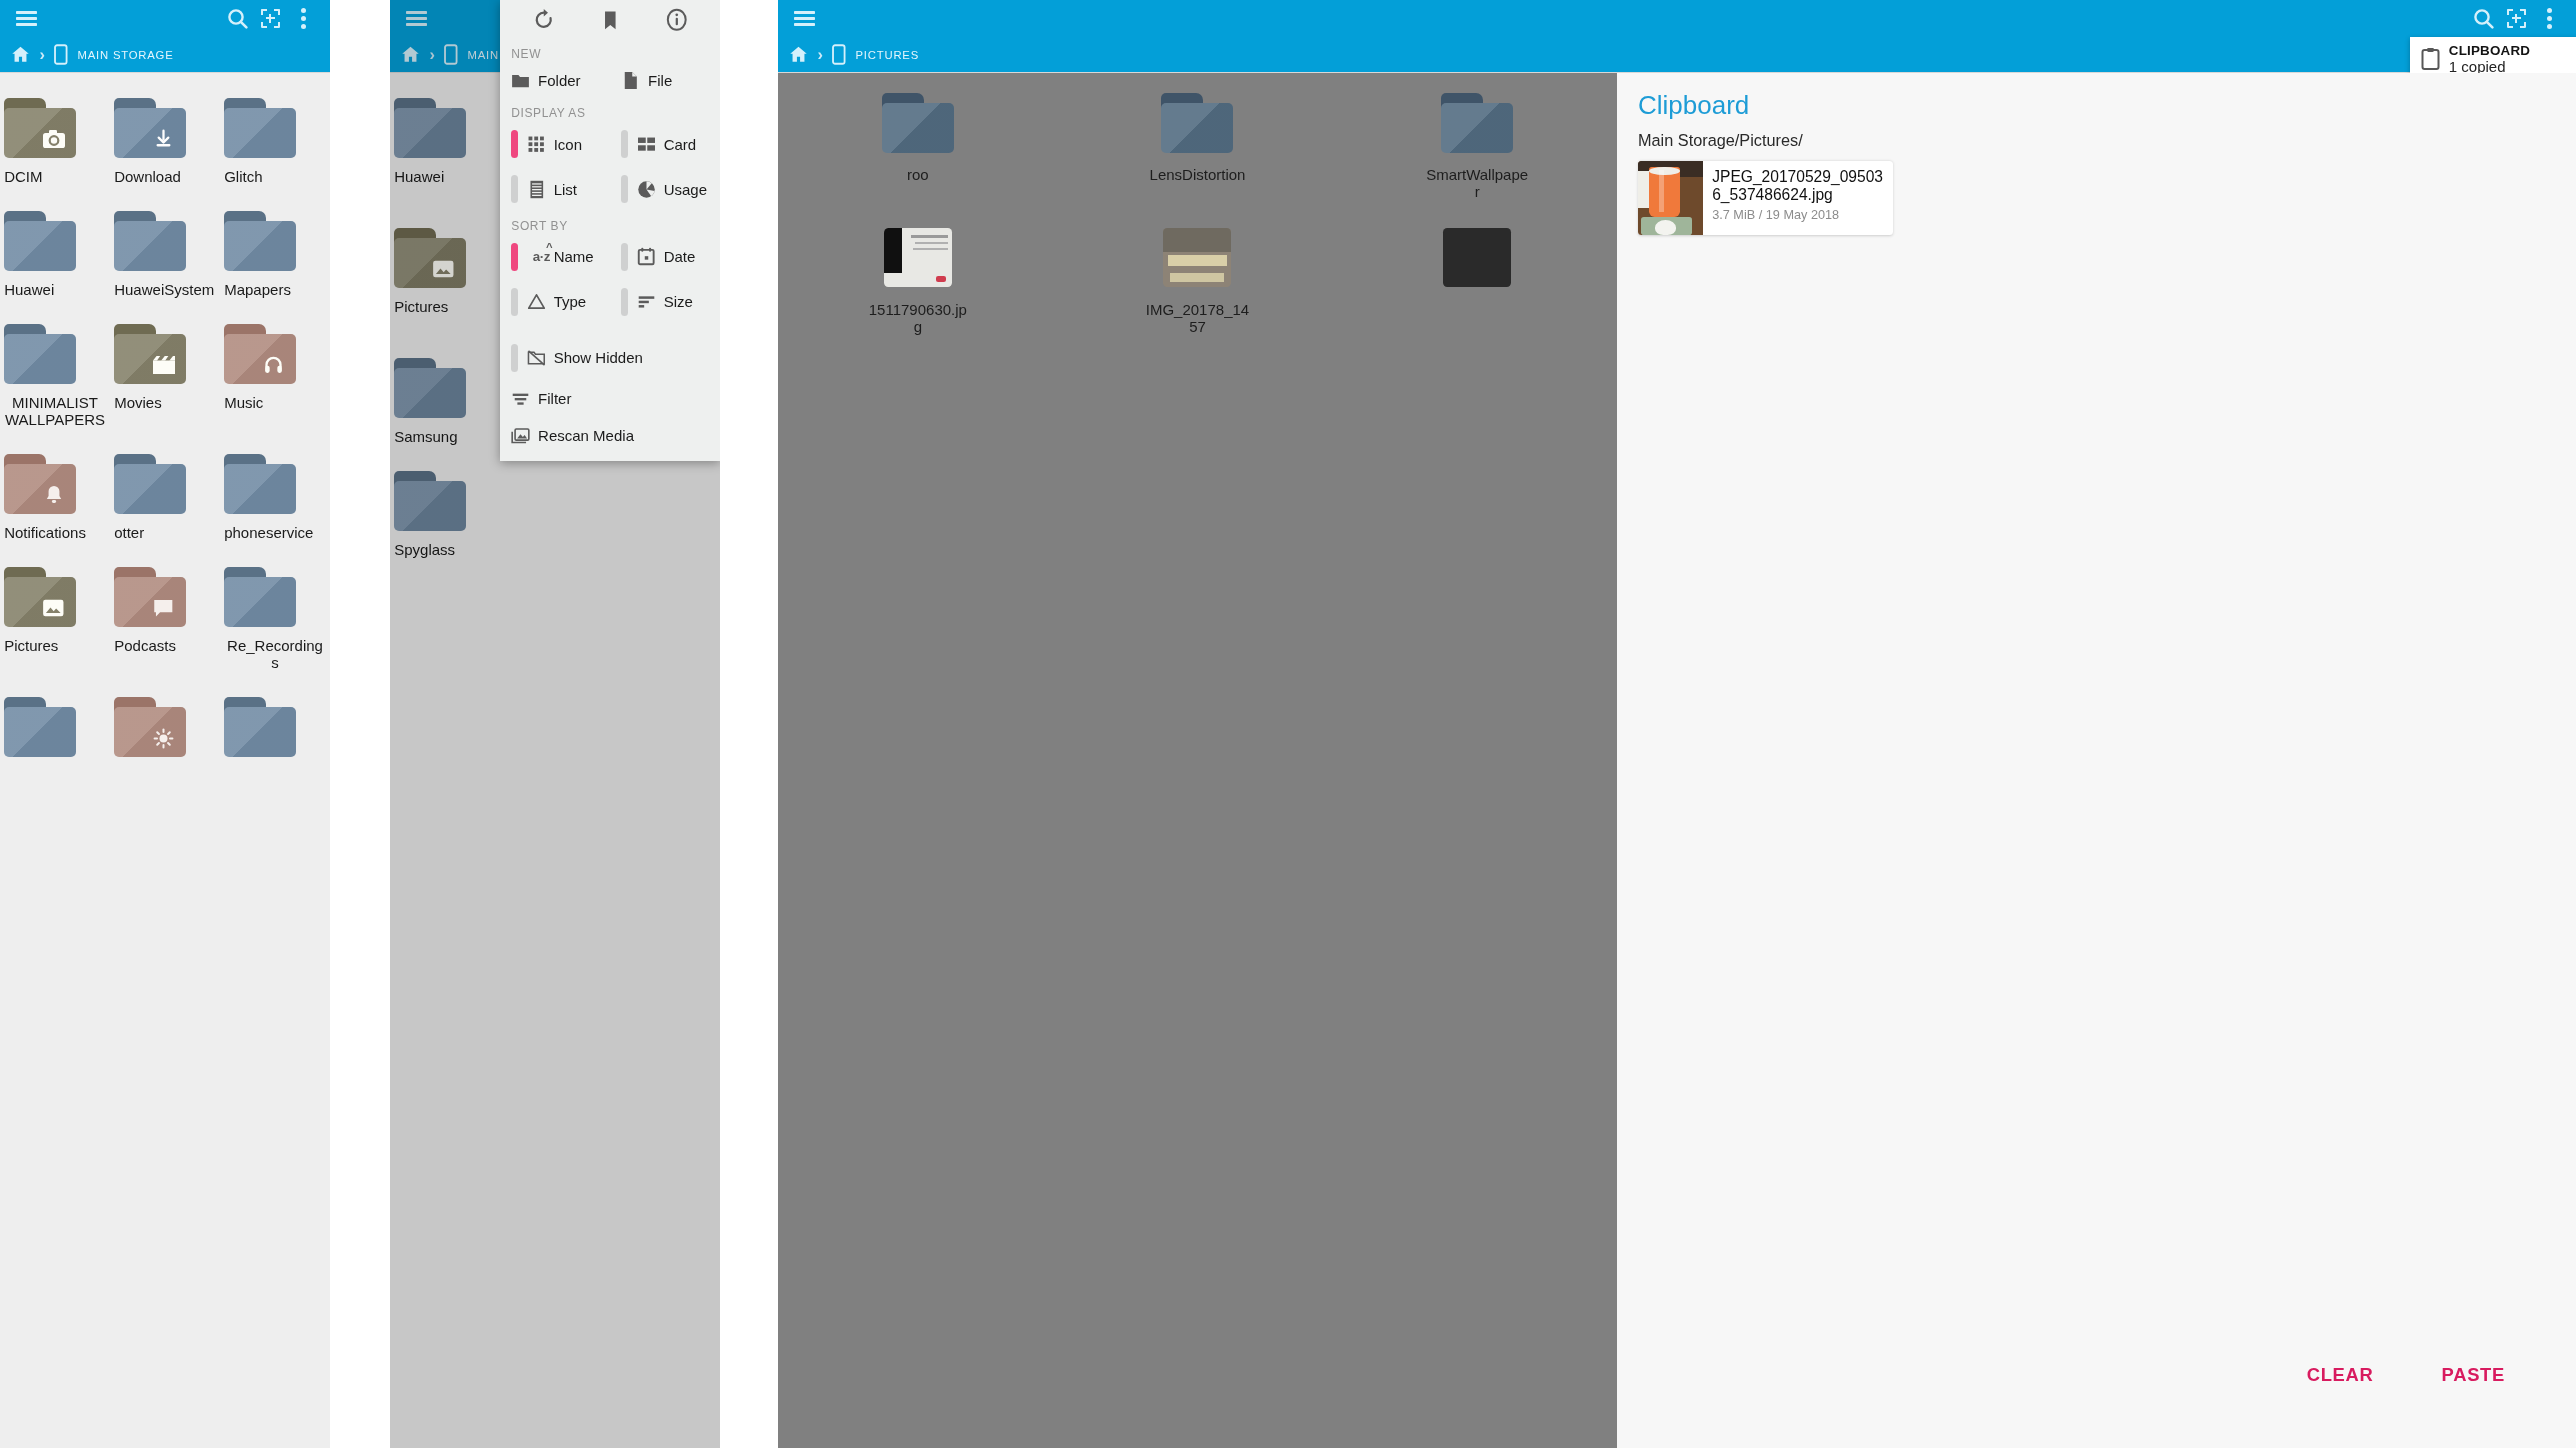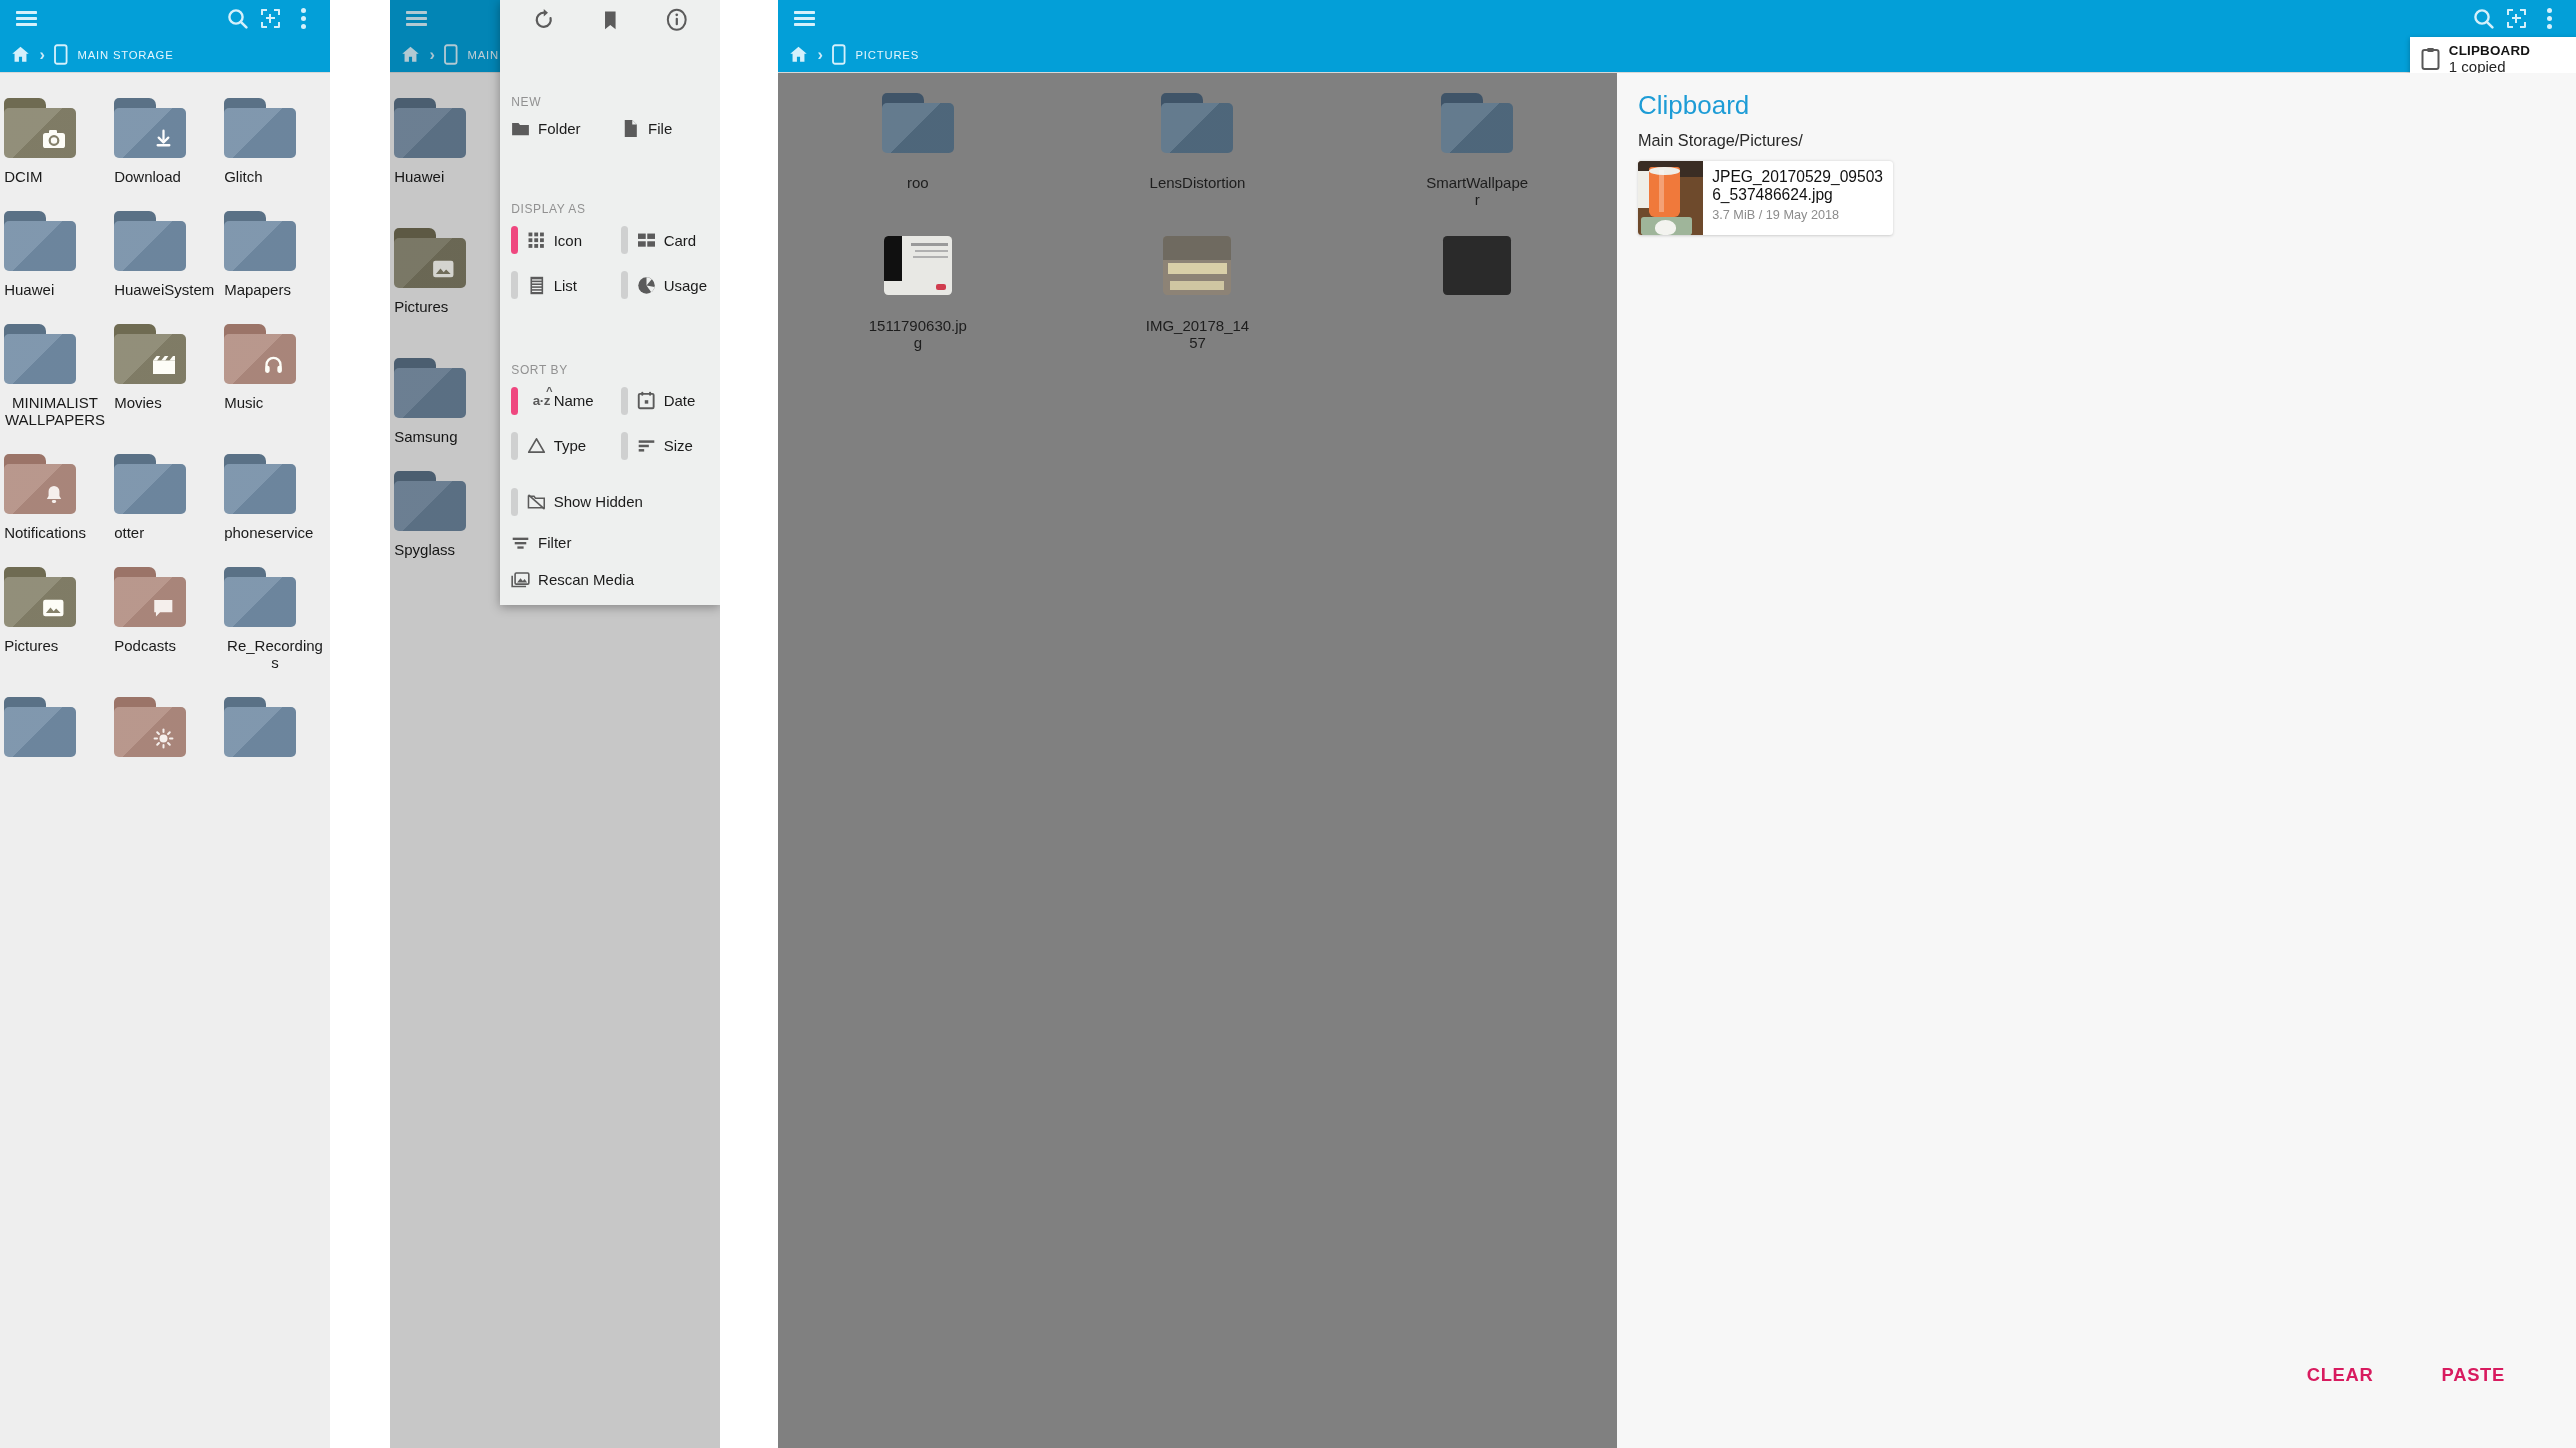--- a/index.html
+++ b/index.html
@@ -111,21 +111,21 @@
     position: absolute; top: 0; left: 110px; width: 220px;
     background: #eef0ef; box-shadow: 0 2.1px 10px rgba(0,0,0,.34);
     padding-bottom: 7px;
   }
   .menu-top {
     display: flex; align-items: center; justify-content: space-around;
     height: 40px; padding: 0 10px;
   }
   .menu-section {
     font-size: 12px; color: #919191; letter-spacing: 0.6px;
-    padding: 7px 11.3px 1.4px 11.3px; text-transform: uppercase; margin-top: 48px;
+    padding: 7px 11.3px 1.4px 11.3px; text-transform: uppercase;
   }
   .menu-2col { display: grid; grid-template-columns: 1fr 1fr; }
   .mi {
     display: flex; align-items: center; gap: 7.8px;
     padding: 8.5px 4.2px 8.5px 11.3px; cursor: pointer; min-height: 37px;
   }
   .mi .mi-text { font-size: 15px; color: #1b1b1b; white-space: nowrap; }
   .mi .mi-ic { width: 19px; height: 19px; flex: 0 0 auto;
               display: flex; align-items: center; justify-content: center; }
   .pill {
@@ -177,21 +177,21 @@
     font-family: "Liberation Sans", sans-serif;
   }
 
   
   .dimlist {
     position: absolute; top: 73px; left: 0; width: 839px; bottom: 0;
     background: #808080; overflow: hidden;
   }
   .dimgrid { display: grid; grid-template-columns: repeat(3, 1fr); padding-top: 5.7px; }
   .dim-cell { display: flex; flex-direction: column; align-items: center; padding: 14px 4.2px; }
-  .dim-cell .name { margin-top: 22px; font-size: 15px; color: #1d1d1d;
+  .dim-cell .name { margin-top: 14px; font-size: 15px; color: #1d1d1d;
       text-align: center; line-height: 1.15; max-width: 106px; word-break: break-word; }
   .thumb-box { width: 68px; height: 59px; border-radius: 4.2px; overflow: hidden; position: relative; }
 </style>
 </head>
 <body>
 
 <div class="stage">
 
   <div class="panel" id="panel-1">
     <div class="appbar">

